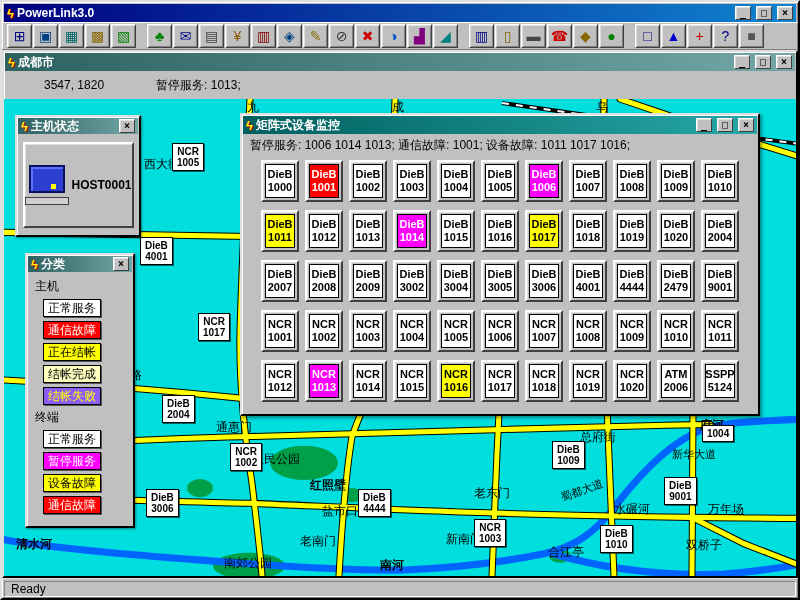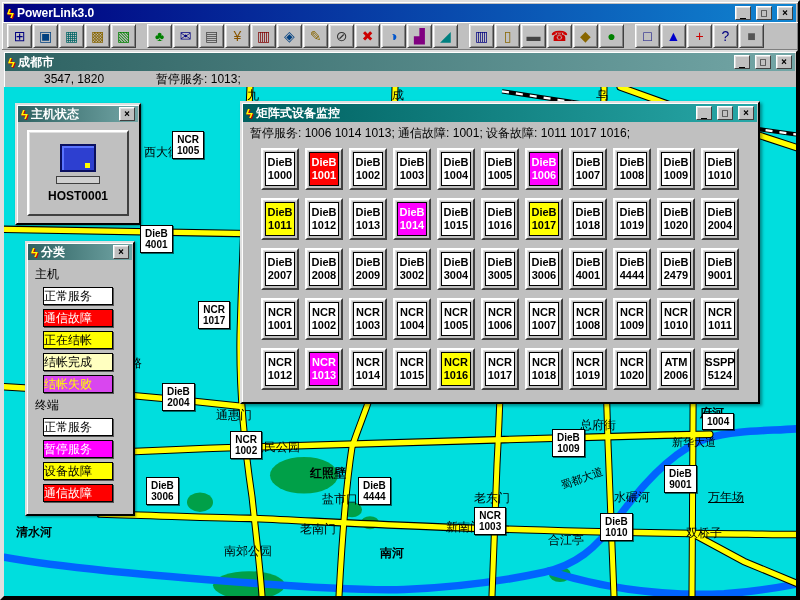--- a/index.html
+++ b/index.html
@@ -19,48 +19,48 @@
        margin-left:2px;font-family:"DejaVu Sans Mono",monospace;cursor:pointer;}
   .menu-bar{height:20px;display:flex;align-items:center;padding:0 4px;flex:0 0 auto;}
   .menu-item{padding:2px 7px;color:#000;cursor:pointer;}
   .toolbar{height:28px;display:flex;align-items:center;padding:2px 5px;border-top:1px solid #fff;border-bottom:1px solid #808080;flex:0 0 auto;}
   .tb-btn{width:25px;height:24px;margin-right:1px;background:#c0c0c0;border:1px solid;border-color:#fff #404040 #404040 #fff;
        box-shadow:inset 1px 1px 0 #dfdfdf,inset -1px -1px 0 #808080;font-size:14px;line-height:20px;text-align:center;padding:0;cursor:pointer;}
   .tb-btn.gap{margin-left:10px;}
   .mdi{flex:1;position:relative;}
   .city-win{position:absolute;inset:0;border:2px solid;border-color:#dfdfdf #000 #000 #dfdfdf;
        box-shadow:inset 1px 1px 0 #fff;background:#c0c0c0;display:flex;flex-direction:column;}
-  .info-strip{height:16px;display:flex;align-items:center;color:#000;flex:0 0 auto;}
+  .info-strip{height:28px;display:flex;align-items:center;color:#000;flex:0 0 auto;}
   .info-coords{margin-left:40px;}
   .info-status{margin-left:52px;}
   .map-area{flex:1;position:relative;overflow:hidden;background:var(--map-bg);}
   .map-svg{position:absolute;left:0;top:0;width:100%;height:100%;}
   .layer{position:absolute;left:0;top:0;width:100%;height:100%;}
   .place-layer{z-index:5;}
   .dev-layer{z-index:10;}
   .place{position:absolute;color:#000;white-space:nowrap;font-size:12px;}
   .map-dev{position:absolute;background:#fff;border:1px solid #000;box-shadow:1px 1px 0 rgba(0,0,0,.55);
        font-weight:bold;font-size:10px;line-height:11px;text-align:center;padding:2px 4px;min-width:28px;cursor:pointer;}
   .mini-win{position:absolute;background:#c0c0c0;border:2px solid;border-color:#dfdfdf #000 #000 #dfdfdf;
        box-shadow:inset 1px 1px 0 #fff,1px 1px 2px rgba(0,0,0,.4);z-index:20;}
   .host-win{left:11px;top:16px;width:126px;height:122px;}
   .host-body{padding:8px 10px;display:flex;justify-content:center;}
   .host-btn{width:111px;height:86px;background:#c0c0c0;border:2px solid;border-color:#fff #404040 #404040 #fff;
-       box-shadow:inset 1px 1px 0 #dfdfdf;display:flex;flex-direction:column;align-items:center;justify-content:center;gap:5px;
+       box-shadow:inset 1px 1px 0 #dfdfdf;display:flex;flex-direction:row;align-items:center;justify-content:center;gap:5px;
        font-weight:bold;font-size:12px;color:#000;font-family:inherit;cursor:pointer;}
   .pc-icon{display:block;width:44px;height:40px;position:relative;}
   .pc-screen{position:absolute;left:4px;top:0;width:36px;height:28px;background:#2d3fd0;border:2px solid #0a1060;
        box-shadow:inset 2px 2px 0 #5a74ff;}
   .pc-light{position:absolute;right:10px;top:19px;width:5px;height:5px;background:#ff0;}
   .pc-base{position:absolute;left:0;bottom:0;width:44px;height:8px;background:#d0d0d0;border:1px solid #404040;}
   .legend-win{left:21px;top:154px;width:110px;}
   .legend-body{padding:2px 6px 8px;}
   .legend-heading{font-size:12px;color:#000;margin:4px 0 4px 2px;}
-  .legend-item{width:70px;height:18px;margin:0 0 4px 10px;border:1px solid #000;box-shadow:1px 1px 0 #555;
-       font-size:12px;line-height:16px;}
+  .legend-item{width:58px;height:18px;margin:0 0 4px 10px;border:1px solid #000;box-shadow:1px 1px 0 #555;
+       font-size:12px;line-height:16px;text-align:center;}
   .matrix-win{position:absolute;left:236px;top:14px;width:520px;background:#c0c0c0;border:2px solid;
        border-color:#dfdfdf #000 #000 #dfdfdf;box-shadow:inset 1px 1px 0 #fff,2px 2px 3px rgba(0,0,0,.4);z-index:30;}
   .matrix-status{height:22px;line-height:22px;padding-left:8px;color:#000;}
   .dev-grid{display:grid;grid-template-columns:repeat(11,38px);column-gap:6px;row-gap:8px;padding:4px 19px 12px;justify-content:start;}
   .dev{width:38px;height:42px;background:#c0c0c0;border:2px solid;border-color:#fff #404040 #404040 #fff;
        box-shadow:inset 1px 1px 0 #dfdfdf;padding:2px;cursor:pointer;}
   .dev-in{height:100%;border:1px solid #000;display:flex;flex-direction:column;align-items:center;justify-content:center;
        font-size:11px;font-weight:bold;line-height:13px;}
   .status-bar{height:20px;flex:0 0 auto;display:flex;align-items:center;padding:1px 2px;border-top:1px solid #dfdfdf;}
   .status-panel{flex:1;height:16px;line-height:15px;padding:0 6px;border:1px solid;border-color:#808080 #fff #fff #808080;color:#000;}
@@ -187,21 +187,21 @@
             <span class="place" style="left: 592px; top: 0px;">乌</span>
             <span class="place" style="left: 140px; top: 57px;">西大街</span>
             <span class="place" style="left: 68px; top: 122px;">营门口</span>
             <span class="place" style="left: 90px; top: 268px;">清江西路</span>
             <span class="place" style="left: 212px; top: 320px;">通惠门</span>
             <span class="place" style="left: 248px; top: 352px;">人民公园</span>
             <span class="place" style="left: 306px; top: 378px; font-weight: bold;">红照壁</span>
             <span class="place" style="left: 318px; top: 404px;">盐市口</span>
             <span class="place" style="left: 296px; top: 434px;">老南门</span>
             <span class="place" style="left: 442px; top: 432px;">新南门</span>
-            <span class="place" style="left: 470px; top: 403px;">老东门</span>
+            <span class="place" style="left: 470px; top: 386px;">老东门</span>
             <span class="place" style="left: 544px; top: 445px;">合江亭</span>
             <span class="place" style="left: 376px; top: 458px; font-weight: bold;">南河</span>
             <span class="place" style="left: 12px; top: 437px; font-weight: bold;">清水河</span>
             <span class="place" style="left: 220px; top: 456px;">南郊公园</span>
             <span class="place" style="left: 576px; top: 330px;">总府街</span>
             <span class="place" style="left: 668px; top: 348px; font-size: 11px;">新华大道</span>
             <span class="place" style="left: 556px; top: 384px; font-size: 11px; transform: rotate(-20deg);">蜀都大道</span>
             <span class="place" style="left: 610px; top: 402px;">水碾河</span>
             <span class="place" style="left: 704px; top: 402px; text-decoration: underline;">万年场</span>
             <span class="place" style="left: 682px; top: 438px;">双桥子</span>
@@ -282,21 +282,21 @@
             <span>分类</span>
             <span class="spacer"></span>
             <span class="win-btn">×</span>
           </div>
           <div class="legend-body">
               <div class="legend-heading">主机</div>
               <div class="legend-item" style="background: rgb(255, 255, 255); color: rgb(0, 0, 0);">正常服务</div>
               <div class="legend-item" style="background: rgb(255, 0, 0); color: rgb(255, 255, 255);">通信故障</div>
               <div class="legend-item" style="background: rgb(255, 255, 0); color: rgb(0, 0, 0);">正在结帐</div>
               <div class="legend-item" style="background: rgb(255, 255, 192); color: rgb(0, 0, 0);">结帐完成</div>
-              <div class="legend-item" style="background: #d946ef; color: rgb(255, 255, 0);">结帐失败</div>
+              <div class="legend-item" style="background: #8b5cf6; color: rgb(255, 255, 0);">结帐失败</div>
               <div class="legend-heading">终端</div>
               <div class="legend-item" style="background: rgb(255, 255, 255); color: rgb(0, 0, 0);">正常服务</div>
               <div class="legend-item" style="background: rgb(255, 0, 255); color: rgb(255, 255, 255);">暂停服务</div>
               <div class="legend-item" style="background: rgb(255, 255, 0); color: rgb(0, 0, 0);">设备故障</div>
               <div class="legend-item" style="background: rgb(255, 0, 0); color: rgb(255, 255, 255);">通信故障</div>
             </div>
         </div>
 
         <div class="matrix-win">
           <div class="titlebar tb-active">
@@ -639,14 +639,17 @@
                   <span>5124</span>
                 </div>
               </div>
             </div>
         </div>
 
       </div>
     </div>
   </div>
 
+  <div class="status-bar">
+    <div class="status-panel">Ready</div>
+  </div>
 
 </div>
 
 </body></html>

